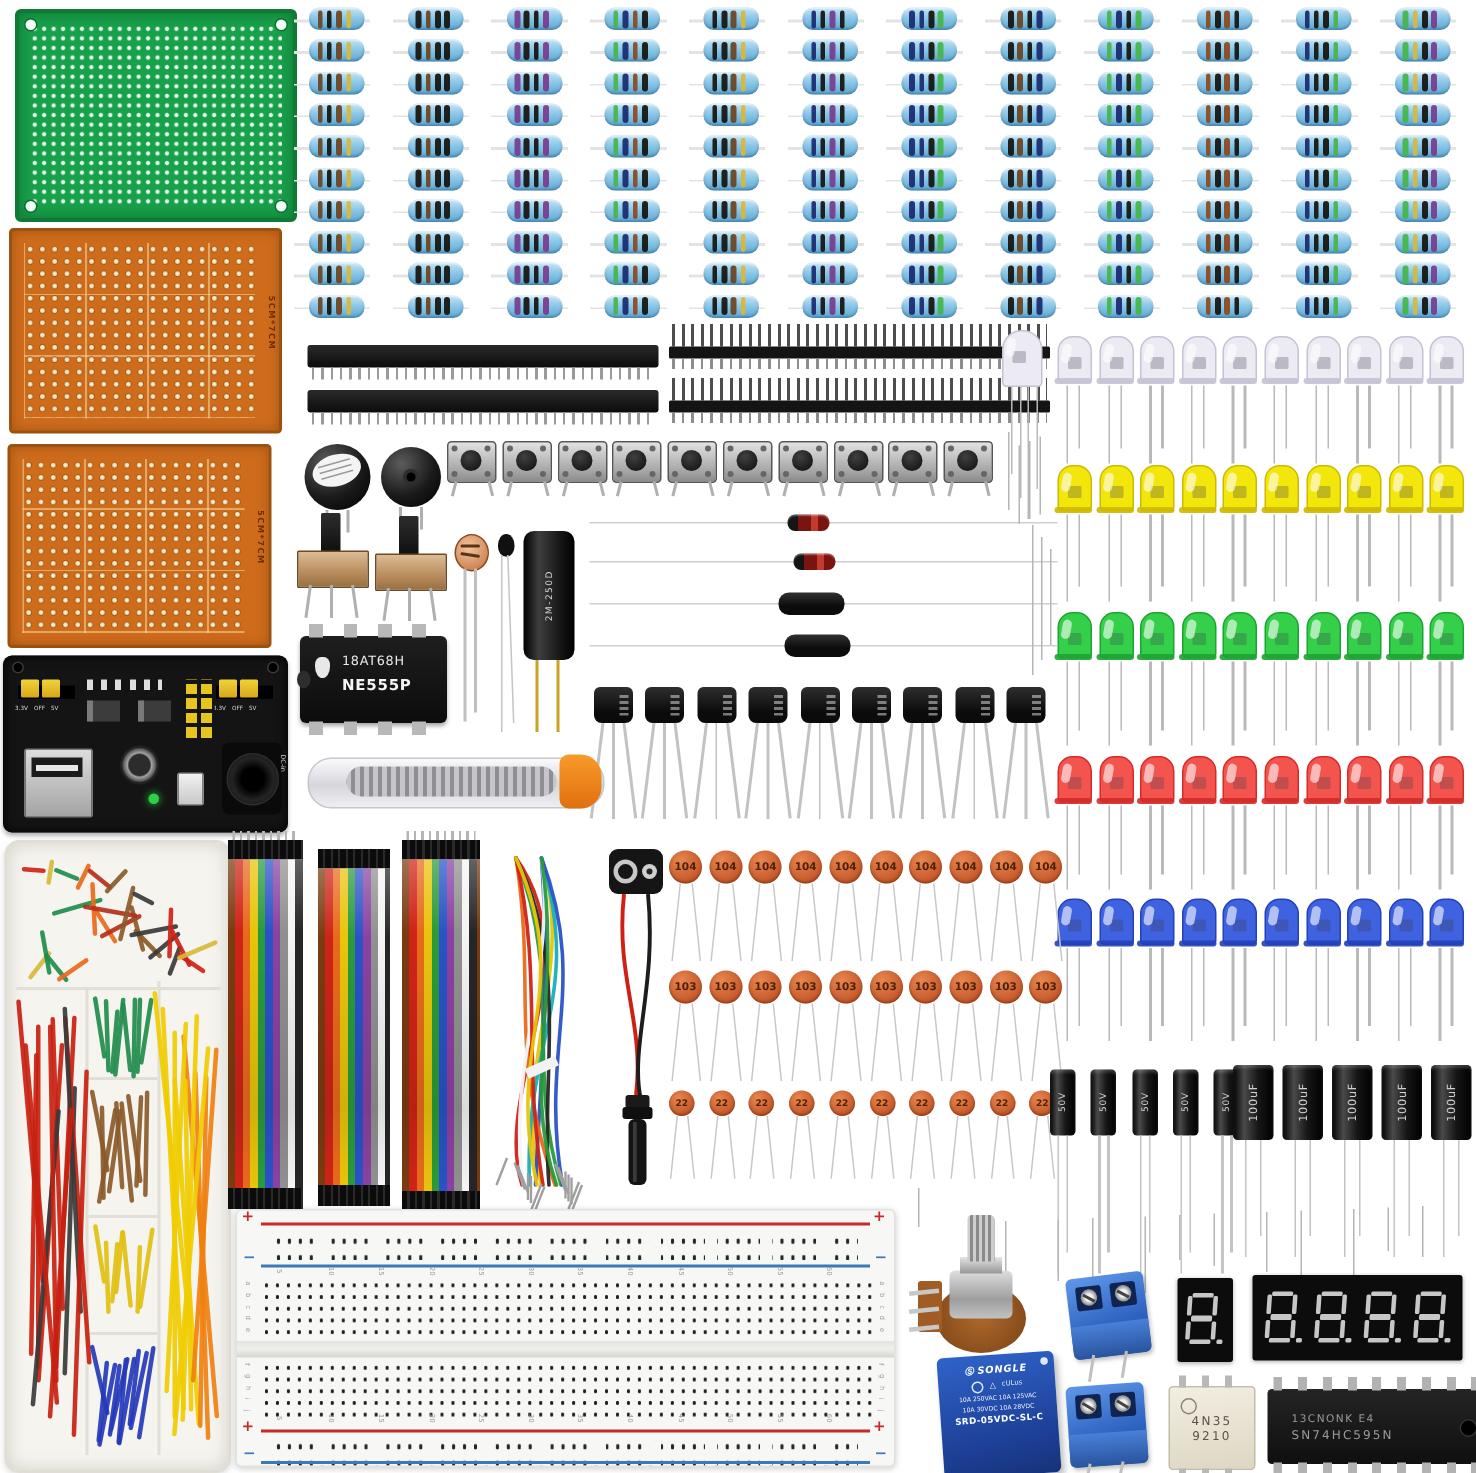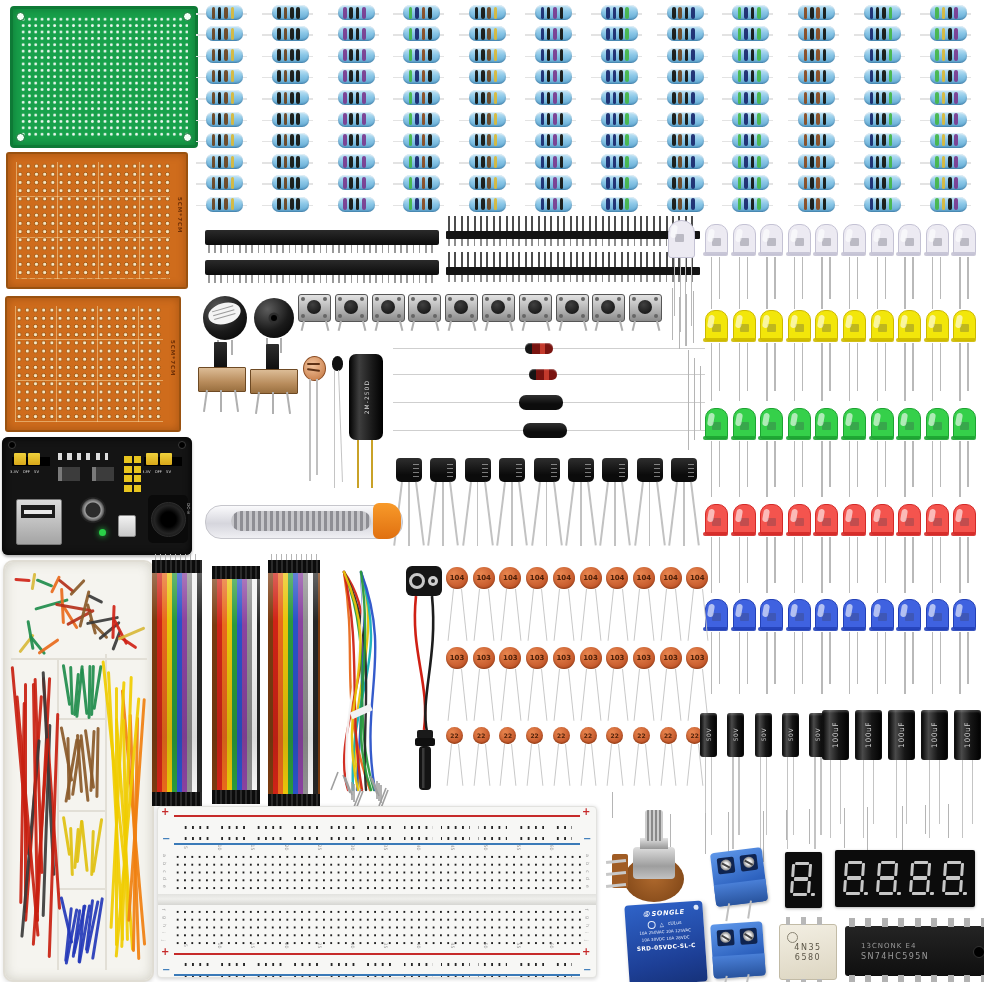--- a/index.html
+++ b/index.html
@@ -1585,20 +1585,28 @@
       </div>
     <div class="pm-cap-top"></div>
     <div class="pm-btn"></div>
     <div class="pm-led"></div>
     <div class="pm-jack">
         <div class="pm-jack-face"></div>
       </div>
     <div class="pm-dc">DC-in</div>
   </div>
 
+  <div id="ne555" class="a">
+    <div class="ne-legs" style="top:-8px"></div>
+    <div class="ne-legs" style="bottom:-8px"></div>
+    <div class="ne-notch"></div>
+    <div class="ne-logo"></div>
+    <div class="ne-l1">18AT68H</div>
+    <div class="ne-l2">NE555P</div>
+  </div>
   <div id="solder" class="a">
     <div class="st-body"></div>
     <div class="st-coil"></div>
     <div class="st-cap"></div>
   </div>
 
   <div id="wire-box" class="a">
     <div class="wb-wall" style="left:6px;top:96px;width:136px;height:2px"></div>
     <div class="wb-wall" style="left:52px;top:96px;width:2px;height:312px"></div>
     <div class="wb-wall" style="left:100px;top:92px;width:2px;height:316px"></div>
@@ -2157,21 +2165,21 @@
     <div class="rly-r">10A 250VAC 10A 125VAC</div>
     <div class="rly-r">10A 30VDC  10A 28VDC</div>
     <div class="rly-part">SRD-05VDC-SL-C</div>
   </div>
 
   <div id="opto" class="a">
     <div class="opto-legs" style="top:-8px"></div>
     <div class="opto-legs" style="bottom:-8px"></div>
     <div class="opto-logo"></div>
     <div class="opto-l">4N35</div>
-    <div class="opto-l">6580</div>
+    <div class="opto-l">9210</div>
   </div>
 
   <div id="shift" class="a">
     <div class="shift-legs" style="top:-8px"></div>
     <div class="shift-legs" style="bottom:-8px"></div>
     <div class="shift-dimple"></div>
     <div class="shift-l1">13CNONK E4</div>
     <div class="shift-l2">SN74HC595N</div>
   </div>
 

